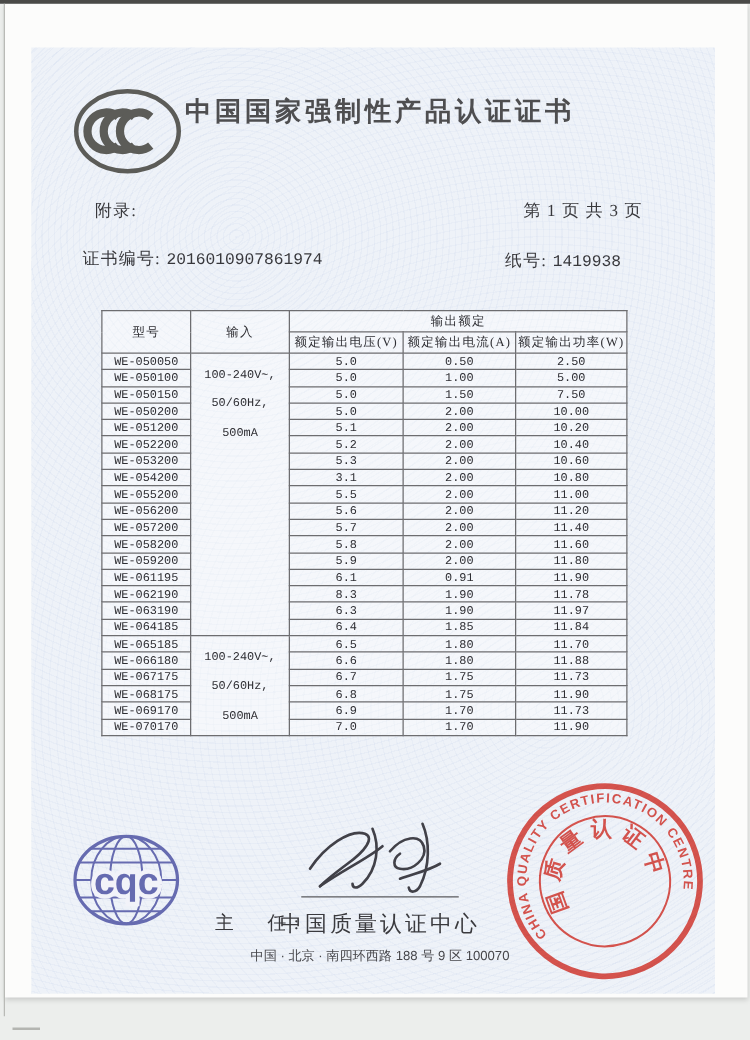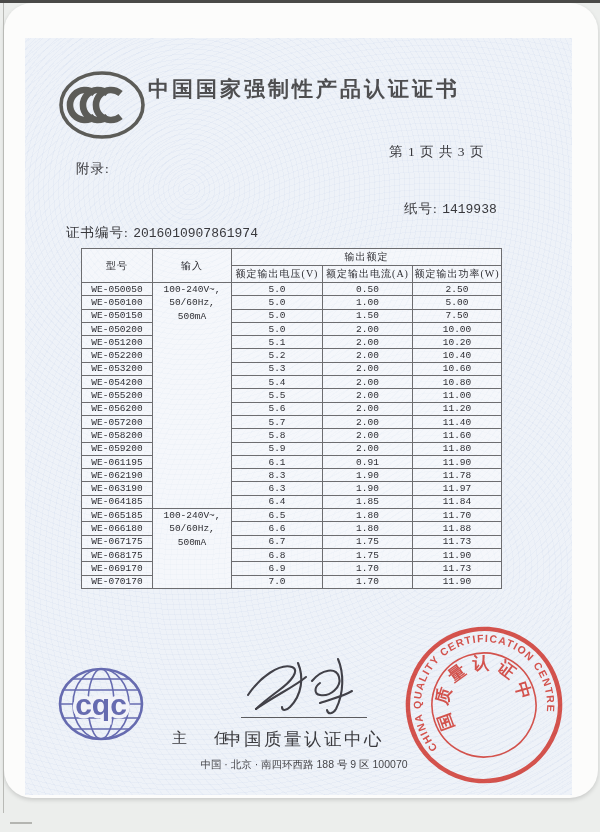--- a/index.html
+++ b/index.html
@@ -3,53 +3,53 @@
 <meta charset="utf-8">
 <style>
   * { margin:0; padding:0; box-sizing:border-box; }
   html,body { width:600px; height:832px; overflow:hidden; }
   body { background:#eceeec; font-family:"Liberation Serif", serif; color:#3c3c40; position:relative; }
 
   .scan-edge-top { position:absolute; left:0; top:0; width:600px; height:3px; background:#4a4a48; z-index:5;}
   .scan-edge-left { position:absolute; left:3px; top:3px; width:1px; height:810px; background:#b9bab6; z-index:5;}
   .scan-mark { position:absolute; left:10px; top:822px; width:22px; height:2px; background:#b4b5b1; z-index:5;}
 
-  .paper { position:absolute; left:4px; top:3px; width:594px; height:795px; background:#fcfcfb; box-shadow:0 2px 4px rgba(0,0,0,.15);border-radius:28px; }
+  .paper { position:absolute; left:4px; top:3px; width:594px; height:795px; background:#fcfcfb; box-shadow:0 2px 4px rgba(0,0,0,.15); }
 
   .panel { position:absolute; left:21px; top:35px; width:547px; height:757px;
     background:
       repeating-radial-gradient(circle at 30% 20%, rgba(140,165,215,.07) 0 1px, transparent 1px 5px),
       repeating-radial-gradient(circle at 75% 70%, rgba(140,165,215,.06) 0 1px, transparent 1px 6px),
       #eef2f8;
   }
 
   .abs { position:absolute; }
 
   
   .ccc-logo { left:51px; top:64px; }
   .page-title { left:0; top:72px; width:600px; text-align:center; font-size:21px; letter-spacing:3px;
     color:#4e4e50; font-weight:600; font-family:"Liberation Sans", sans-serif; }
 
   .meta { font-size:13.5px; color:#38383c; letter-spacing:1px; }
   .appendix-label { left:72px; top:157px; }
-  .page-info { left:385px; top:140px; width:155px; }
-  .cert-line { left:62px; top:195px;margin-top:26px; }
+  .page-info { left:385px; top:157px; width:155px;text-align:center; }
+  .cert-line { left:62px; top:195px; }
   .paper-line { left:400px; top:197px;text-align:right; }
   .meta .num { font-family:"Liberation Mono", monospace; letter-spacing:0; font-size:13px; }
 
   
   table.spec { position:absolute; left:77px; top:245px; border-collapse:collapse; table-layout:fixed;
     background:rgba(255,255,255,.4); }
   table.spec th, table.spec td { border:1px solid #6d6d70; text-align:center; vertical-align:middle;
     color:#2e2e33; overflow:hidden; white-space:nowrap; }
   table.spec th { font-size:10px; font-weight:normal; height:17px; letter-spacing:1px; }
   table.spec td { font-size:9.5px; height:13.3px; padding:0 1px;
     font-family:"Liberation Mono", monospace; letter-spacing:0; }
   table.spec td.input-cell { vertical-align:top; font-size:9.5px; }
-  table.spec td.input-cell div { line-height:13.3px; }
+  table.spec td.input-cell div { line-height:13.3px;margin-top:10px; }
 
   .note { left:48px; top:601px; font-size:13.5px; letter-spacing:1px; color:#38383c; }
 
   
   .cqc-logo { left:52px; top:661px; }
   .director { left:168px; top:694px; font-size:15px; letter-spacing:6px; color:#38383c;margin-top:32px; }
   .signature { left:238px; top:648px; }
   .sign-line { left:237px; top:714px; width:126px; height:1px; background:#5b5b5e; }
   .org-name { left:150px; top:724px; width:300px; text-align:center; font-size:17.5px;
     letter-spacing:2.5px; color:#3a3a3e; font-family:"Liberation Sans", sans-serif; font-weight:500; }
@@ -153,21 +153,21 @@
           <td>10.40</td>
         </tr>
         <tr>
           <td>WE-053200</td>
           <td>5.3</td>
           <td>2.00</td>
           <td>10.60</td>
         </tr>
         <tr>
           <td>WE-054200</td>
-          <td>5.4</td>
+          <td>3.1</td>
           <td>2.00</td>
           <td>10.80</td>
         </tr>
         <tr>
           <td>WE-055200</td>
           <td>5.5</td>
           <td>2.00</td>
           <td>11.00</td>
         </tr>
         <tr>

